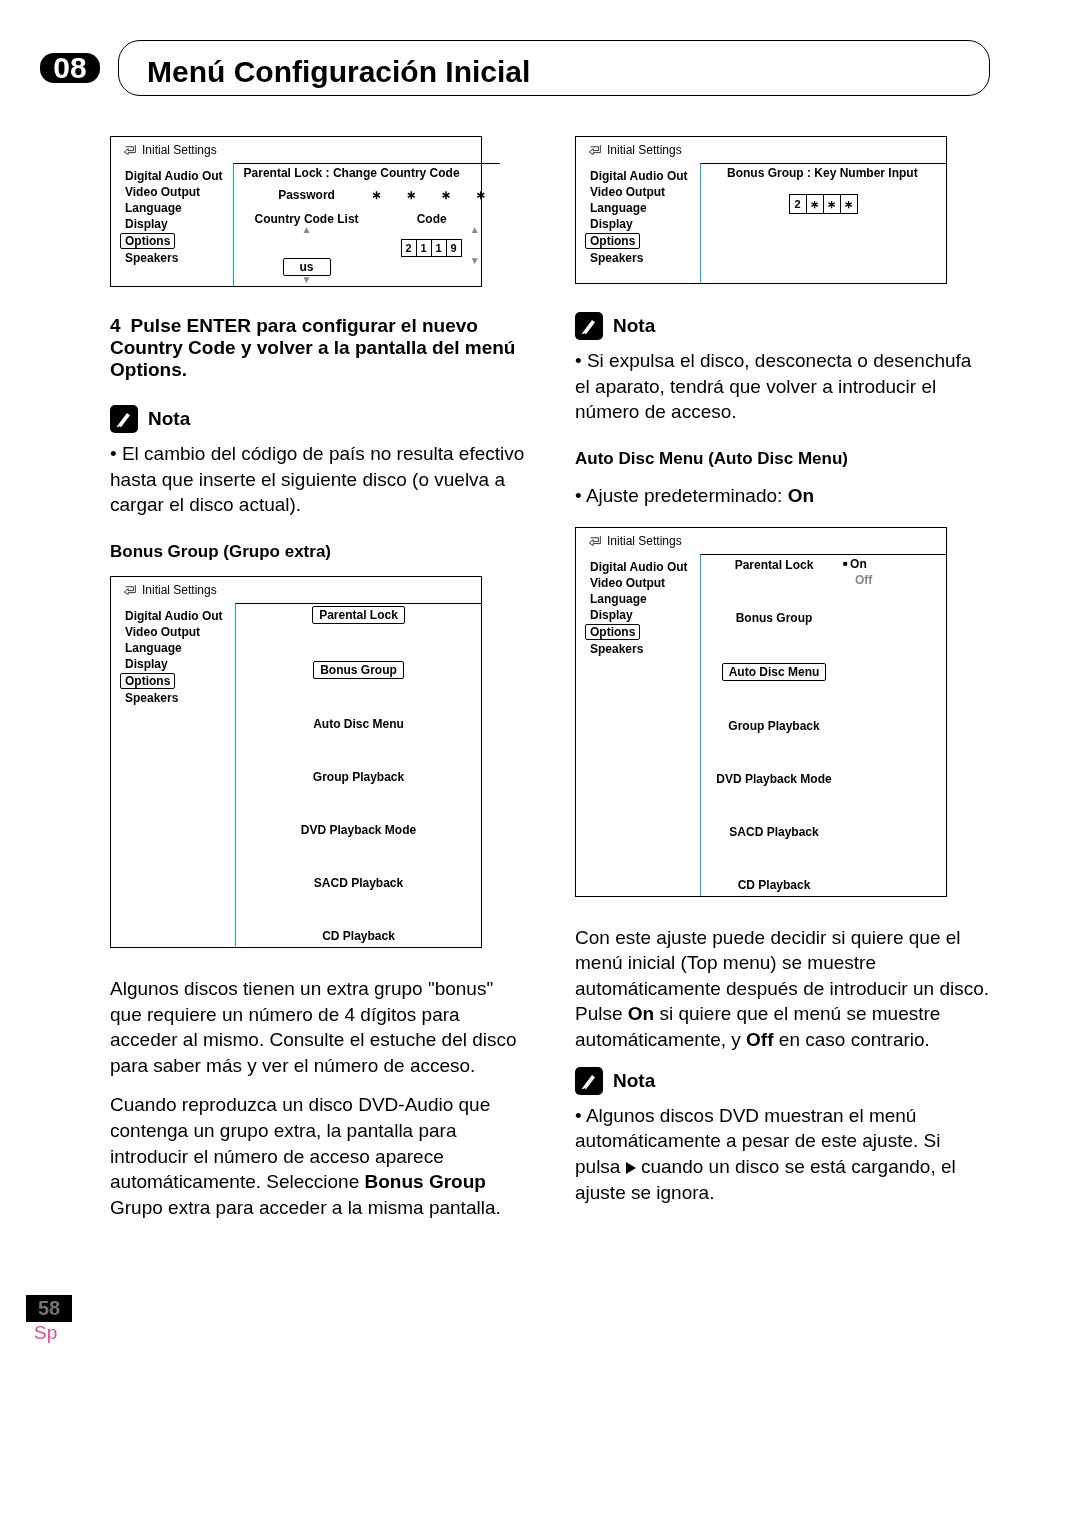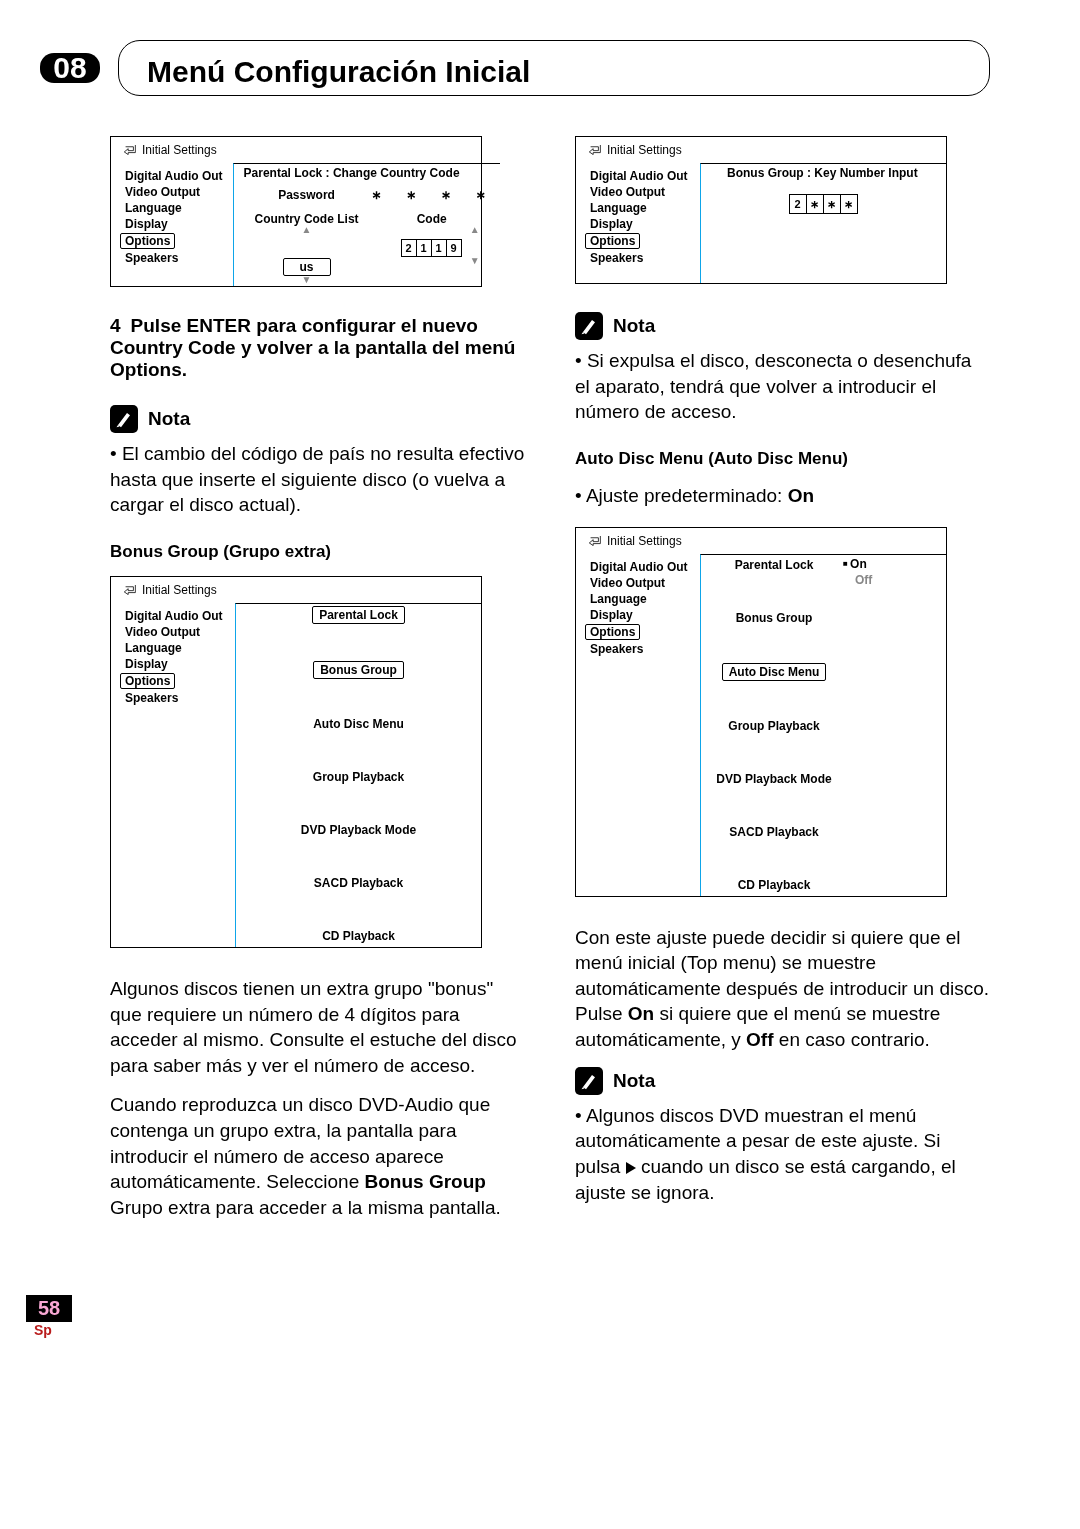--- a/index.html
+++ b/index.html
@@ -227,33 +227,32 @@
   .p4-row { display:flex; }
   .p4-mid { width:130px; }
   .p4-mid .opt-item { display:block; }
   .p4-last { flex:1; padding-left:4px;}
   .p4-last .on::before { content:"■ "; font-size:8px; position:relative; top:-2px;}
   .p4-last div { font-weight:bold; color:#000; margin-bottom:2px;}
   .p4-last .off { color:#888; margin-left:12px; }
 
   .page-num-box {
     background:#000;
-    color:#f9a8d4;
+    color:#737373;
     font-weight:bold;
     font-size:20px;
     padding:2px 12px;
     display:inline-block;
     margin-top:60px;
     margin-left:-14px;
   }
   .lang-tag {
-    font-size:14px;
-    color:#b91c1c;
+    font-size:19px;
+    color:#ec4899;
     margin-left:-6px;
-    font-weight:bold;
   }
   .play-tri {
     display:inline-block;
     width:0;height:0;
     border-top:6px solid transparent;
     border-bottom:6px solid transparent;
     border-left:10px solid #000;
     vertical-align:middle;
   }
 </style>

